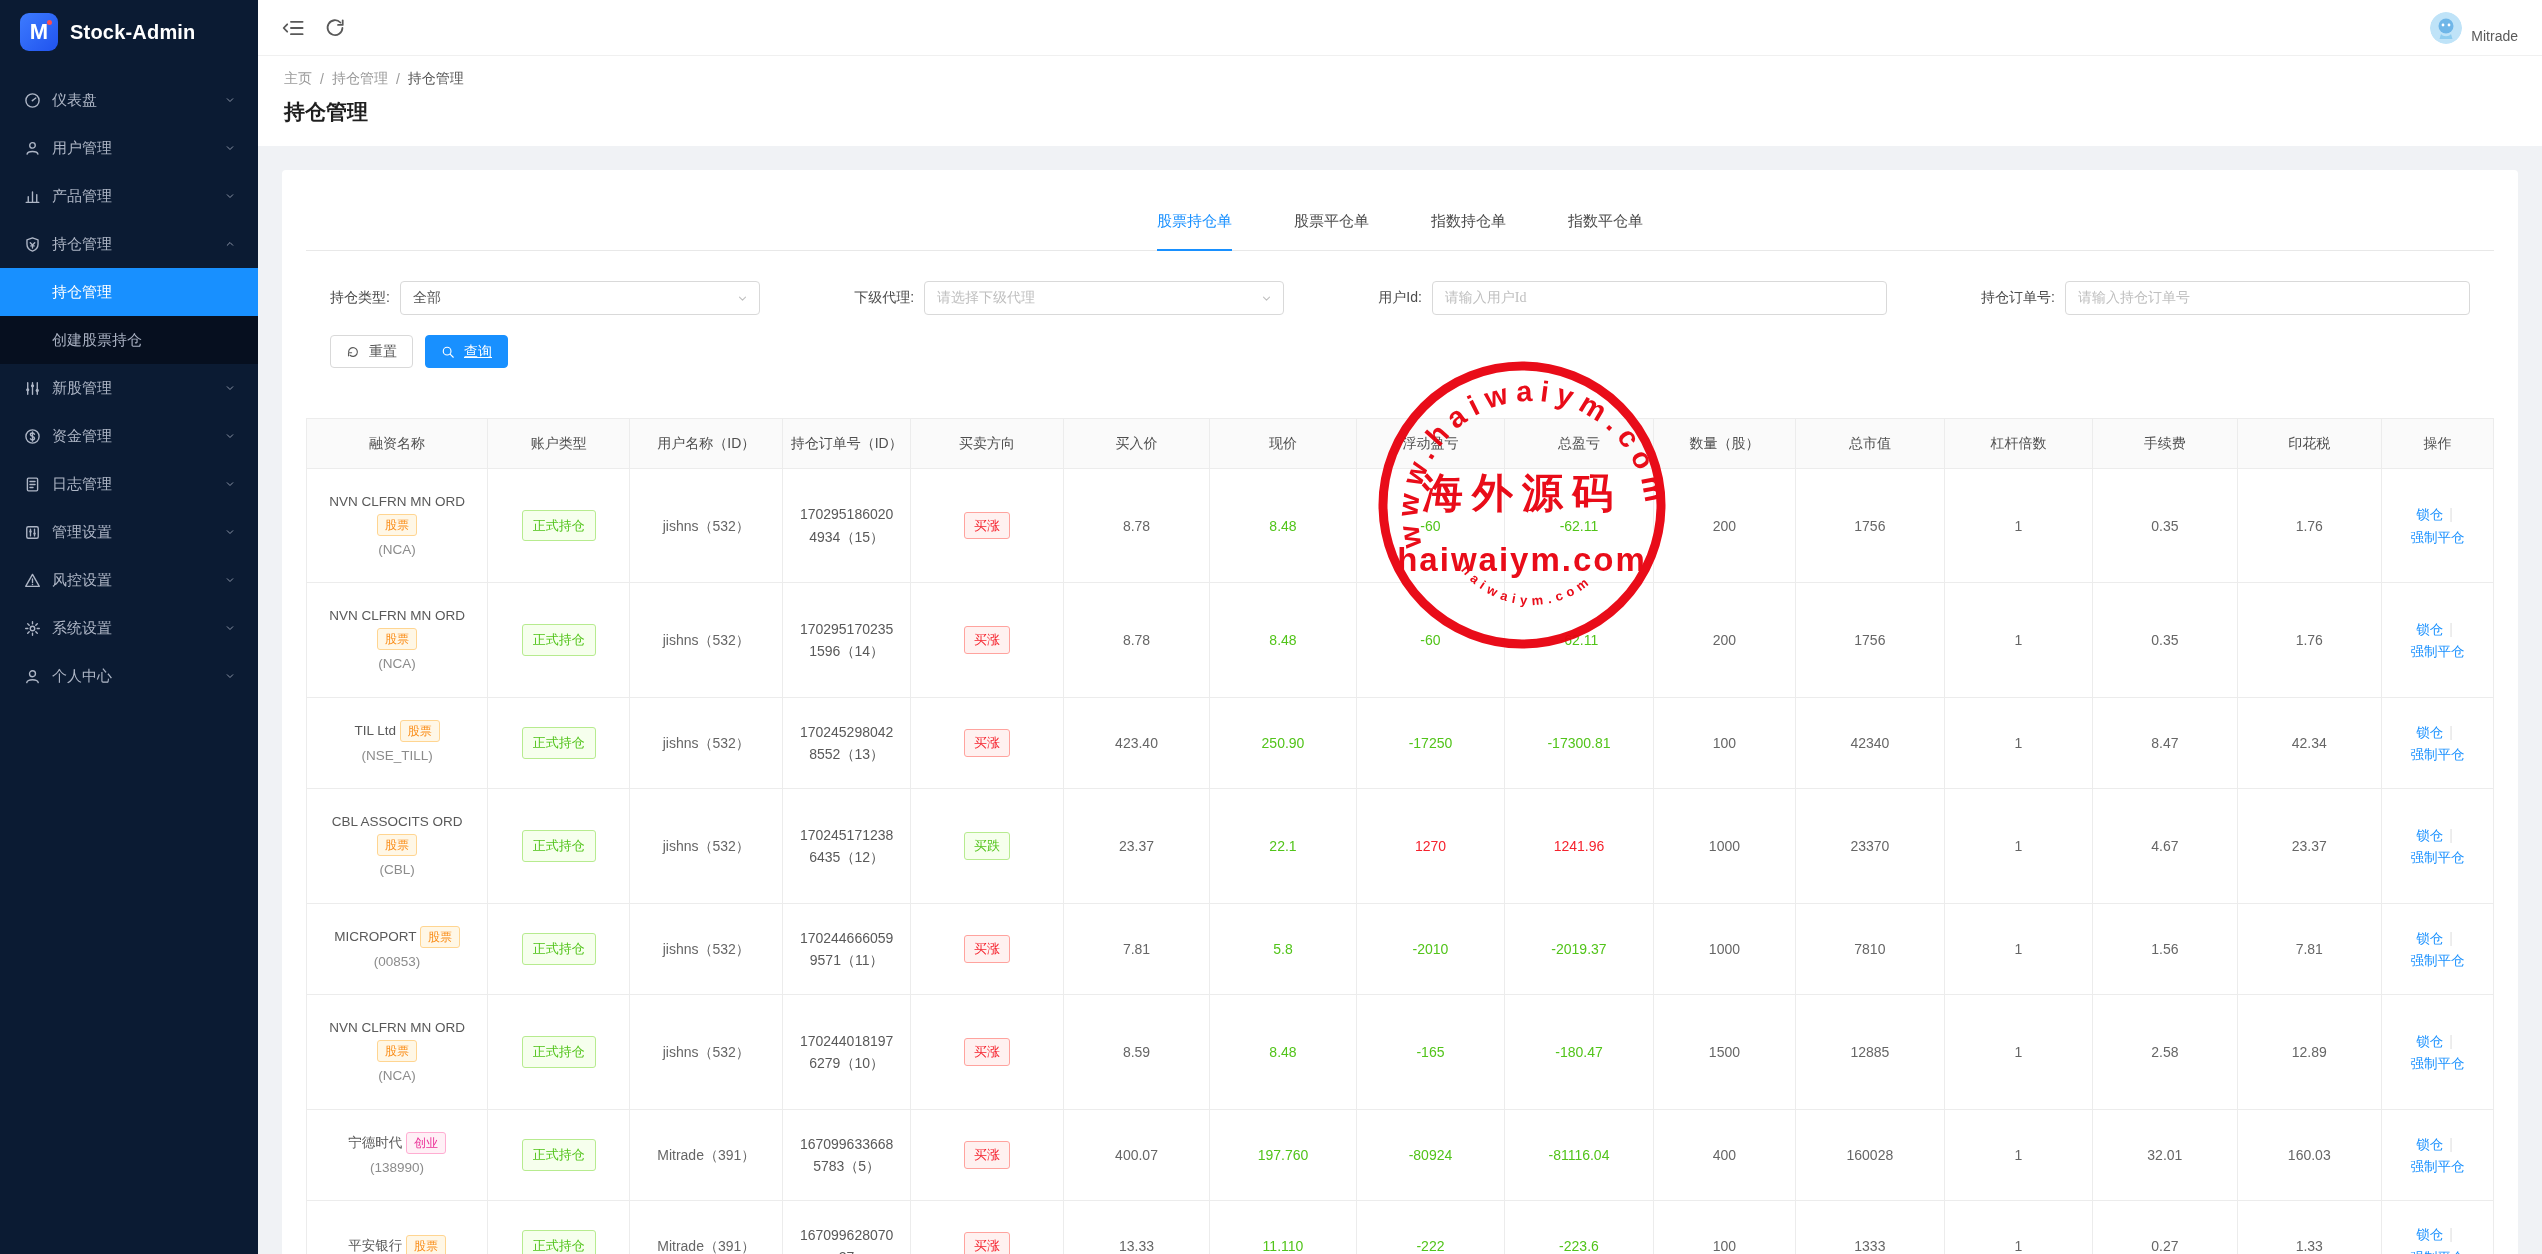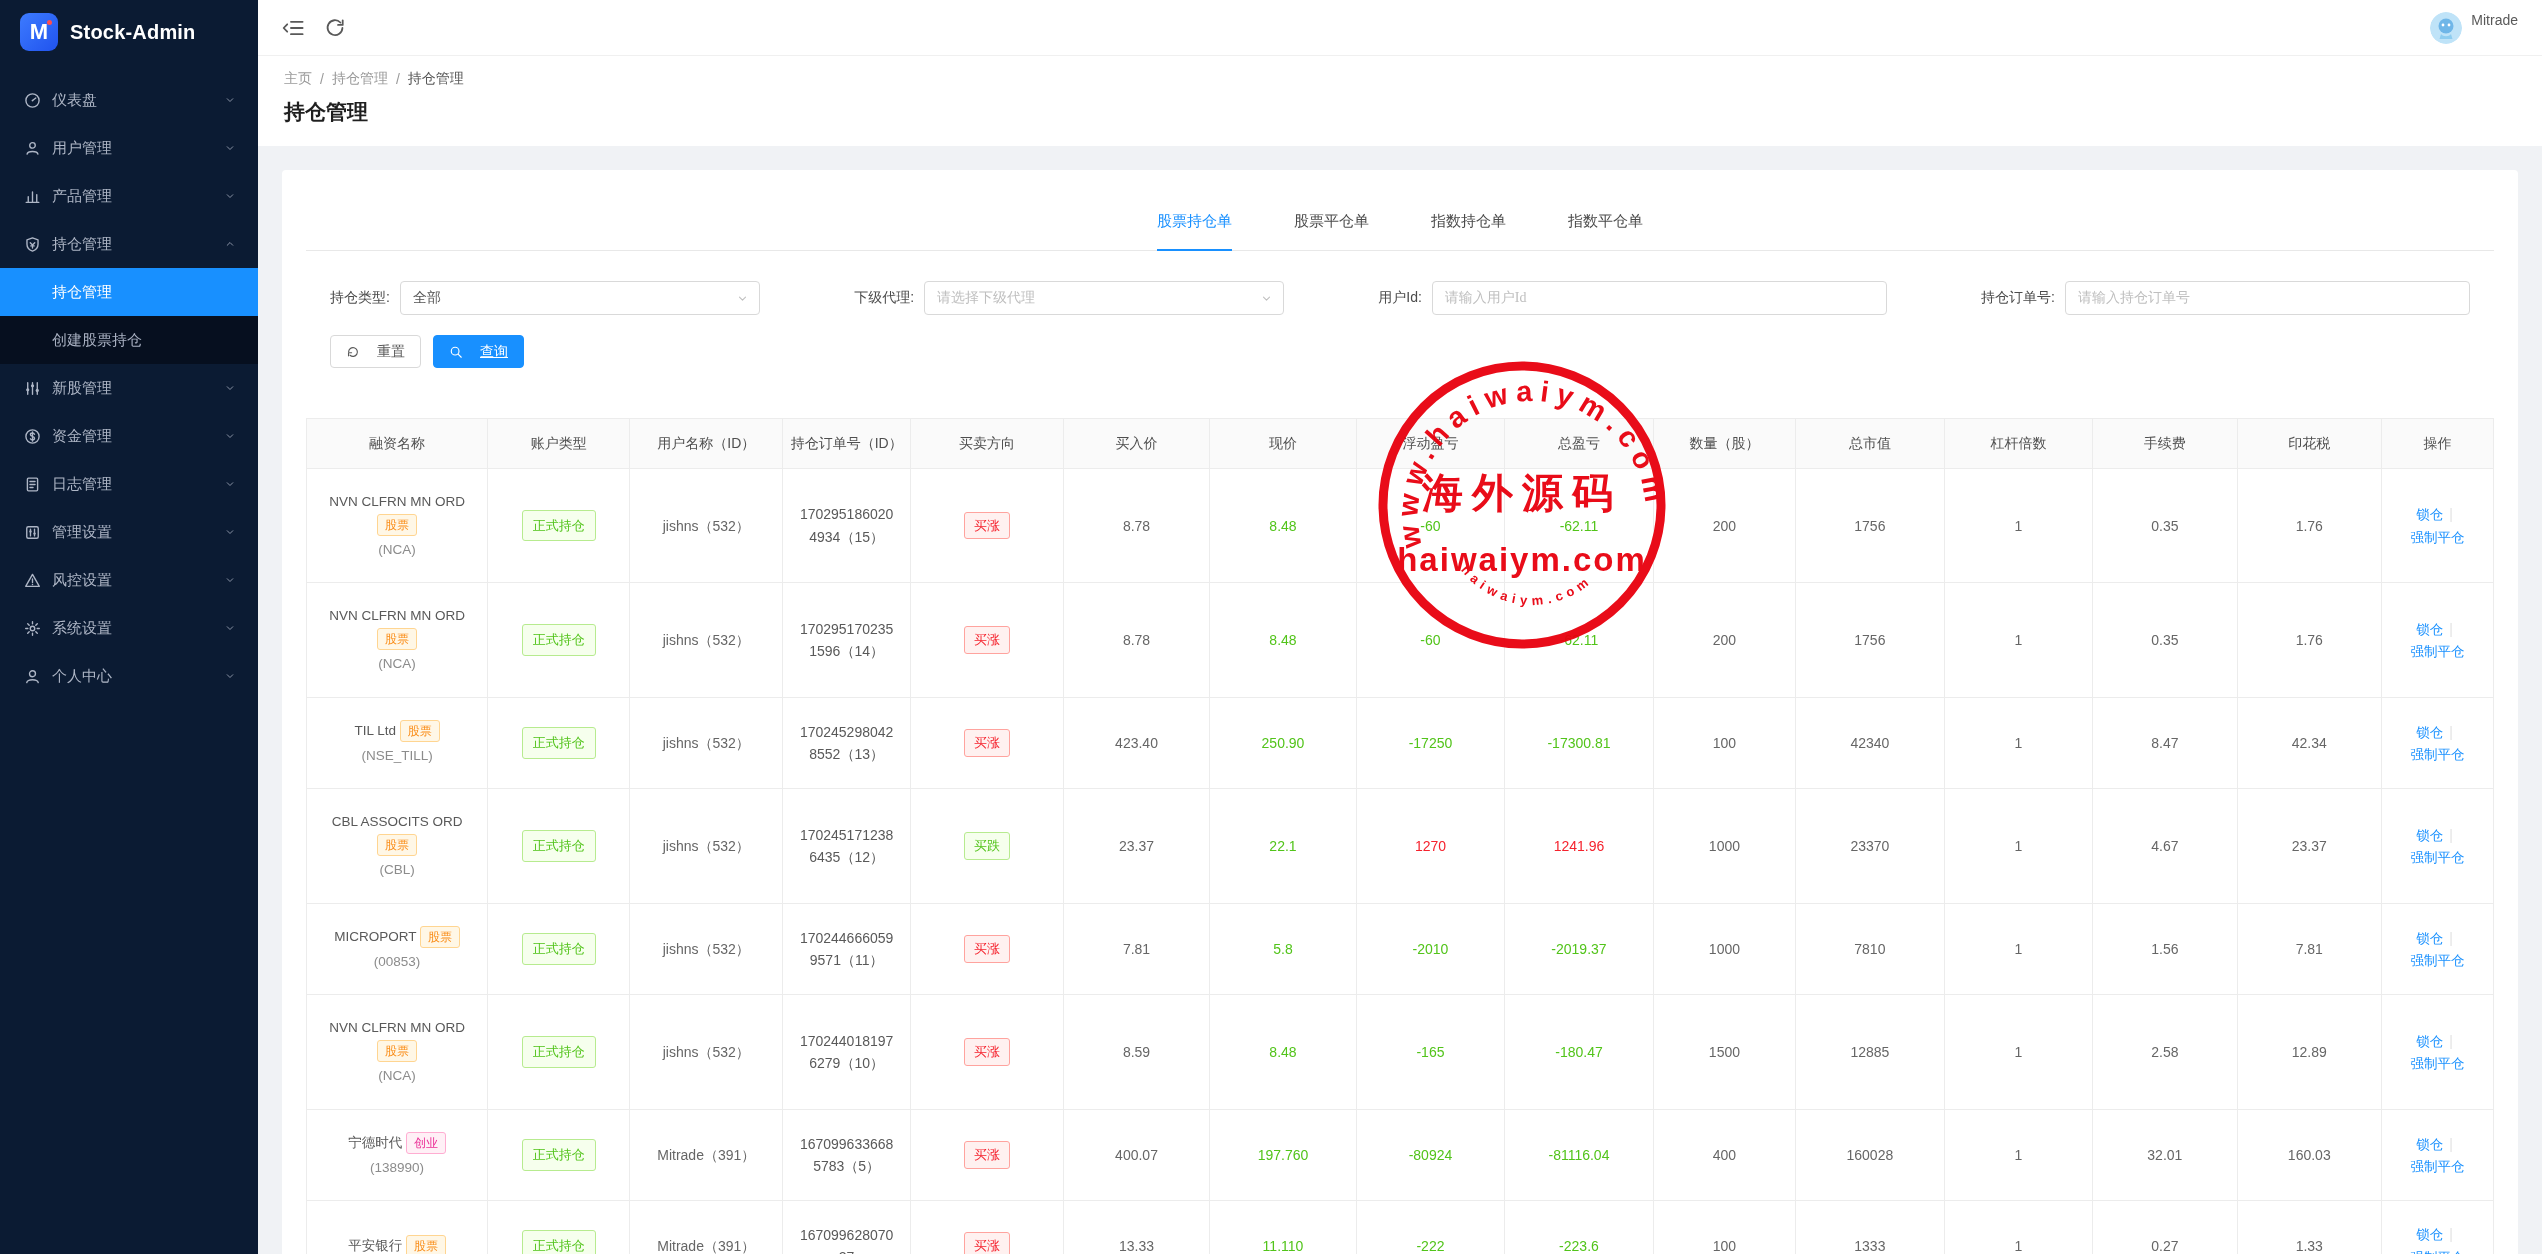--- a/index.html
+++ b/index.html
@@ -21,21 +21,21 @@
   .menu-item .mi-label { flex:1; }
   .menu-item .mi-chevron { width:12px; height:12px; font-size:12px; color:#8b94a7; display:inline-flex; }
   .submenu { background:#060f1f; }
   .submenu-item { height:48px; display:flex; align-items:center; padding-left:52px; color:#a9b1c2; font-size:15px; cursor:pointer; }
   .submenu-item.active { background:#1890ff; color:#fff; }
 
   
   .main { position:absolute; left:258px; top:0; right:0; bottom:0; }
   .topbar { height:56px; background:#fff; display:flex; align-items:center; padding:0 24px; border-bottom:1px solid #f0f0f0; }
   .tb-icon { width:22px; height:22px; font-size:21px; color:#595959; display:inline-flex; cursor:pointer; margin-right:20px; }
-  .tb-right { margin-left:auto; display:flex; align-items:flex-start; cursor:pointer; }
+  .tb-right { margin-left:auto; display:flex; align-items:flex-end; cursor:pointer; }
   .avatar { width:32px; height:32px; border-radius:50%; overflow:hidden; display:inline-flex; }
   .tb-user { margin-left:9px; color:#595959; font-size:14px; }
 
   .page-header { background:#fff; padding:14px 26px 20px 26px; }
   .breadcrumb { font-size:14px; color:#9a9a9a; display:flex; gap:8px; align-items:center; }
   .breadcrumb .crumb-last { color:#595959; }
   .page-title { margin-top:10px; font-size:21px; font-weight:bold; color:#1f1f1f; }
 
   .content { padding:24px; height:calc(100% - 200px); }
   .card { background:#fff; border-radius:4px; padding:0 24px 24px 24px; min-height:1160px; position:relative; }
@@ -53,21 +53,21 @@
   .control { height:34px; border:1px solid #d9d9d9; border-radius:4px; background:#fff; display:flex; align-items:center; padding:0 12px; font-size:14px; }
   .select { position:relative; cursor:pointer; }
   .select .sel-chevron { position:absolute; right:10px; top:10px; width:13px; height:13px; color:#bfbfbf; font-size:13px; display:inline-flex; }
   .sel-value { color:#555; }
   .sel-placeholder { color:#bfbfbf; }
   .w-440 { width:360px; } .w-450 { width:455px; } .w-400 { width:405px; }
   input.control { color:#1d4ed8;font-family:Liberation Serif, serif; }
   input.control::placeholder { color:#bfbfbf; }
 
   .btn-row { margin-top:20px; padding:0 24px; display:flex; gap:12px; }
-  .btn { height:33px; padding:0 15px; border-radius:4px; display:inline-flex; align-items:center; gap:17px; font-size:14px; cursor:pointer; border:1px solid #d9d9d9; background:#fff; color:#595959; }
+  .btn { height:33px; padding:0 15px; border-radius:4px; display:inline-flex; align-items:center; gap:9px; font-size:14px; cursor:pointer; border:1px solid #d9d9d9; background:#fff; color:#595959; }
   .btn .b-icon { width:14px; height:14px; font-size:14px; display:inline-flex; }
   .btn-primary { background:#1890ff; border-color:#1890ff; color:#fff;text-decoration:underline; }
 
   
   .table-wrap { margin-top:50px; padding:0; }
   table { width:100%; border-collapse:collapse; table-layout:fixed; }
   th, td { border:1px solid #ececec; text-align:center; vertical-align:middle; }
   th { background:#fafafa; color:#4f4f4f; font-weight:500; font-size:14px; padding:14px 6px; line-height:1.5; }
   td { padding:22px 8px; color:#666; font-size:14px; line-height:1.6; }
   td.order-cell { word-break:break-all; color:#595959; padding-left:14px; padding-right:14px; }

